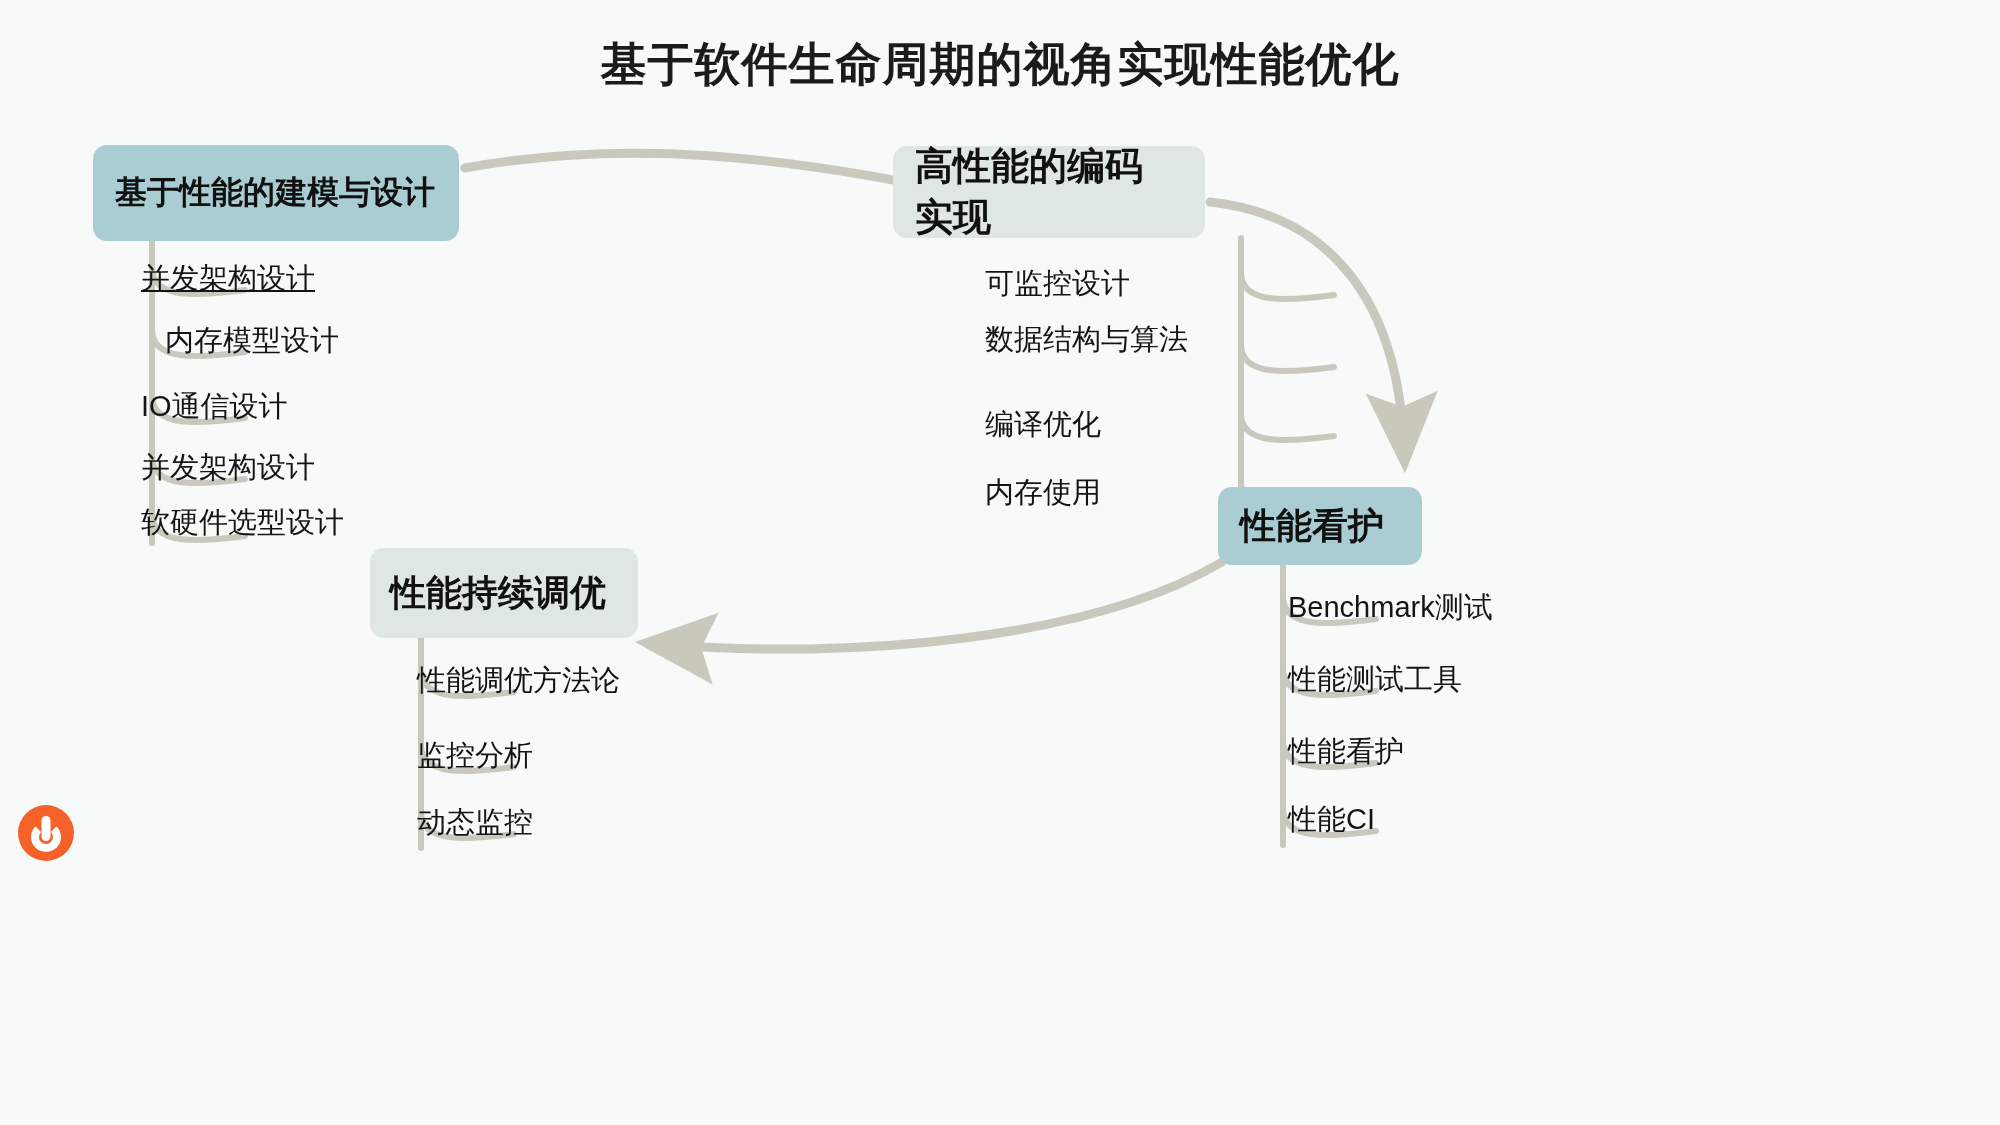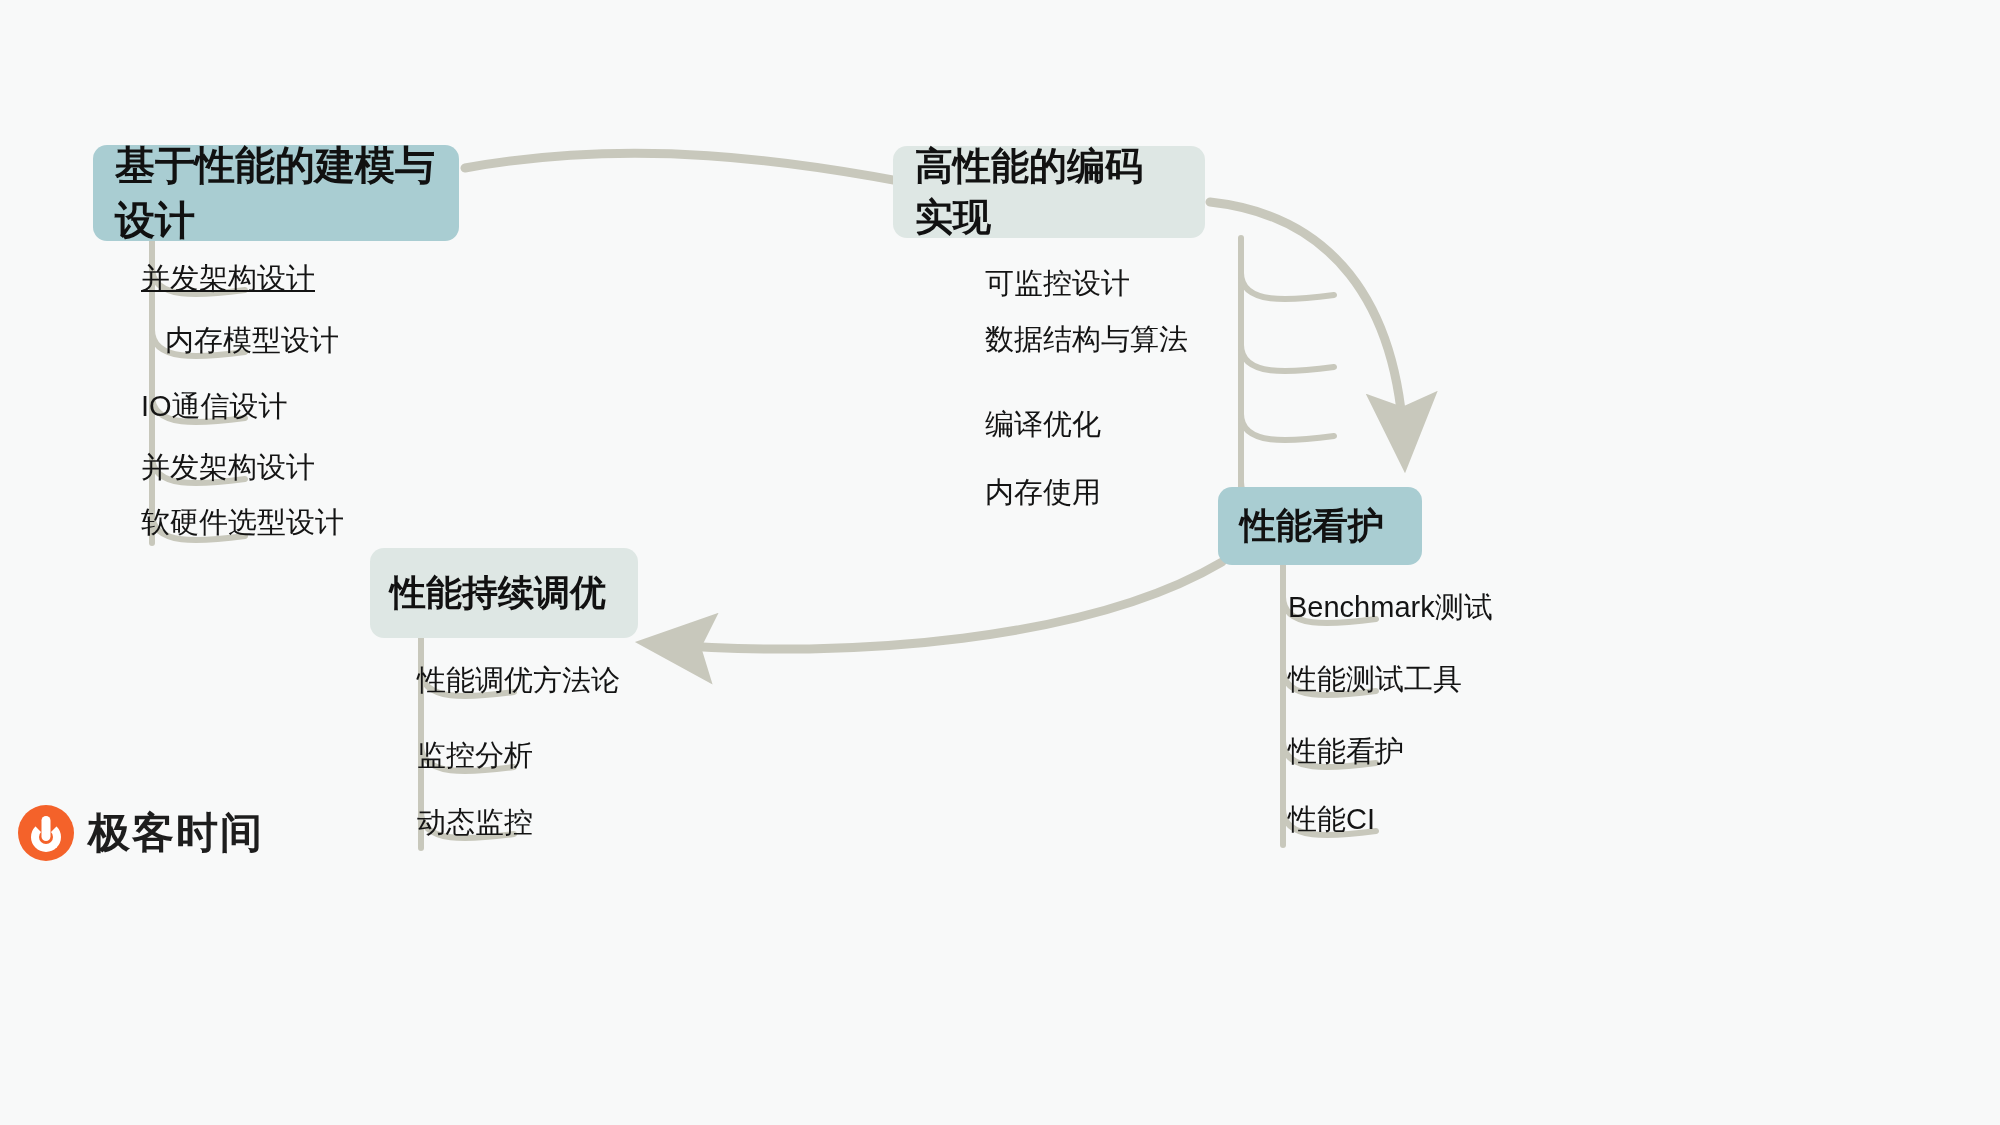--- a/index.html
+++ b/index.html
@@ -57,20 +57,21 @@
   }
   .logo-text{
     font-size:42px;font-weight:700;color:#1d1d1d;letter-spacing:2px;
   }
 </style>
 </head>
 <body>
 
 <div id="canvas">
 
+  <div class="page-title">基于软件生命周期的视角实现性能优化</div>
 
   <svg class="wires" viewBox="0 0 2000 1125" xmlns="http://www.w3.org/2000/svg">
     <defs>
       <marker id="ah" markerWidth="9" markerHeight="8" refX="6.2" refY="4" orient="auto" markerUnits="strokeWidth">
         <path d="M0,0 L9,4 L0,8 L1.6,4 Z" fill="#c8c8bc"></path>
       </marker>
     </defs>
 
     <g fill="none" stroke="#c8c8bc" stroke-width="6" stroke-linecap="round">
 
@@ -100,21 +101,21 @@
     </g>
 
     <g fill="none" stroke="#c8c8bc" stroke-width="9" stroke-linecap="round">
       <path d="M465,168 C620,140 780,152 1000,202" marker-end="url(#ah)" stroke-width="9" transform="translate(0,0)"></path>
       <path d="M1210,202 C1330,215 1398,300 1404,448" marker-end="url(#ah)"></path>
       <path d="M1222,562 C1090,640 850,660 660,644" marker-end="url(#ah)"></path>
     </g>
   </svg>
 
   <div id="nodes-host">
-      <div class="node" style="left: 93px; top: 145px; width: 366px; height: 96px; background: rgb(169, 205, 210); font-size: 40px; padding-left: 22px; ">
+      <div class="node" style="left: 93px; top: 145px; width: 366px; height: 96px; background: rgb(169, 205, 210); font-size: 32px; padding-left: 22px; ">
         <span>基于性能的建模与设计</span>
       </div>
       <div class="node" style="left: 893px; top: 146px; width: 312px; height: 92px; background: rgb(222, 231, 228); font-size: 38px; padding-left: 22px; padding-right: 26px;">
         <span>高性能的编码实现</span>
       </div>
       <div class="node" style="left: 1218px; top: 487px; width: 204px; height: 78px; background: rgb(169, 205, 210); font-size: 36px; padding-left: 22px; padding-right: 22px;">
         <span>性能看护</span>
       </div>
       <div class="node" style="left: 370px; top: 548px; width: 268px; height: 90px; background: rgb(222, 231, 228); font-size: 36px; padding-left: 20px; padding-right: 20px;">
         <span>性能持续调优</span>
@@ -134,16 +135,15 @@
       <div class="leaf" style="left: 1288px; top: 660px;">性能测试工具</div>
       <div class="leaf" style="left: 1288px; top: 732px;">性能看护</div>
       <div class="leaf" style="left: 1288px; top: 800px;">性能CI</div>
       <div class="leaf" style="left: 417px; top: 661px;">性能调优方法论</div>
       <div class="leaf" style="left: 417px; top: 736px;">监控分析</div>
       <div class="leaf" style="left: 417px; top: 803px;">动态监控</div>
     </div>
 
   <div class="logo">
     <div class="logo-mark"></div>
-    <div class="logo-text">极客时间</div>
   </div>
 
 </div>
 
 </body></html>

